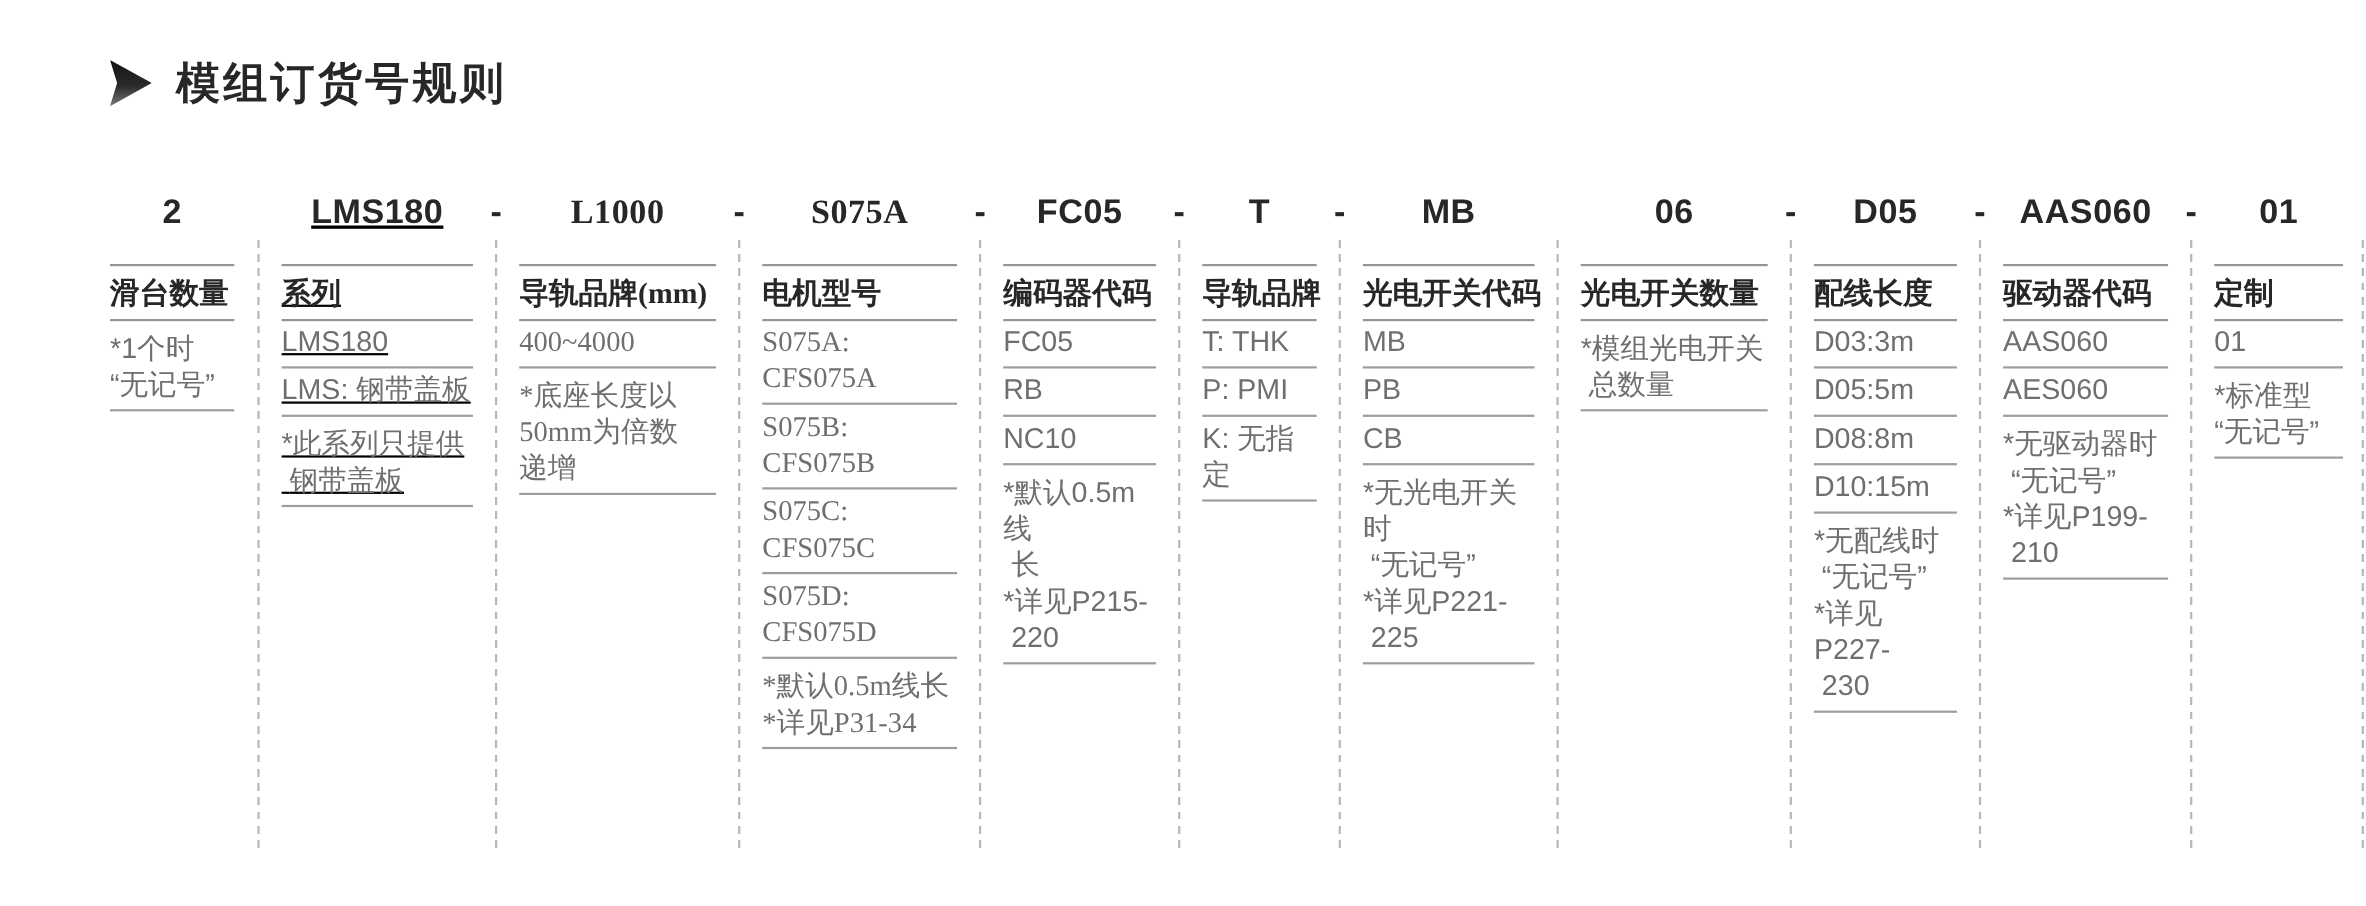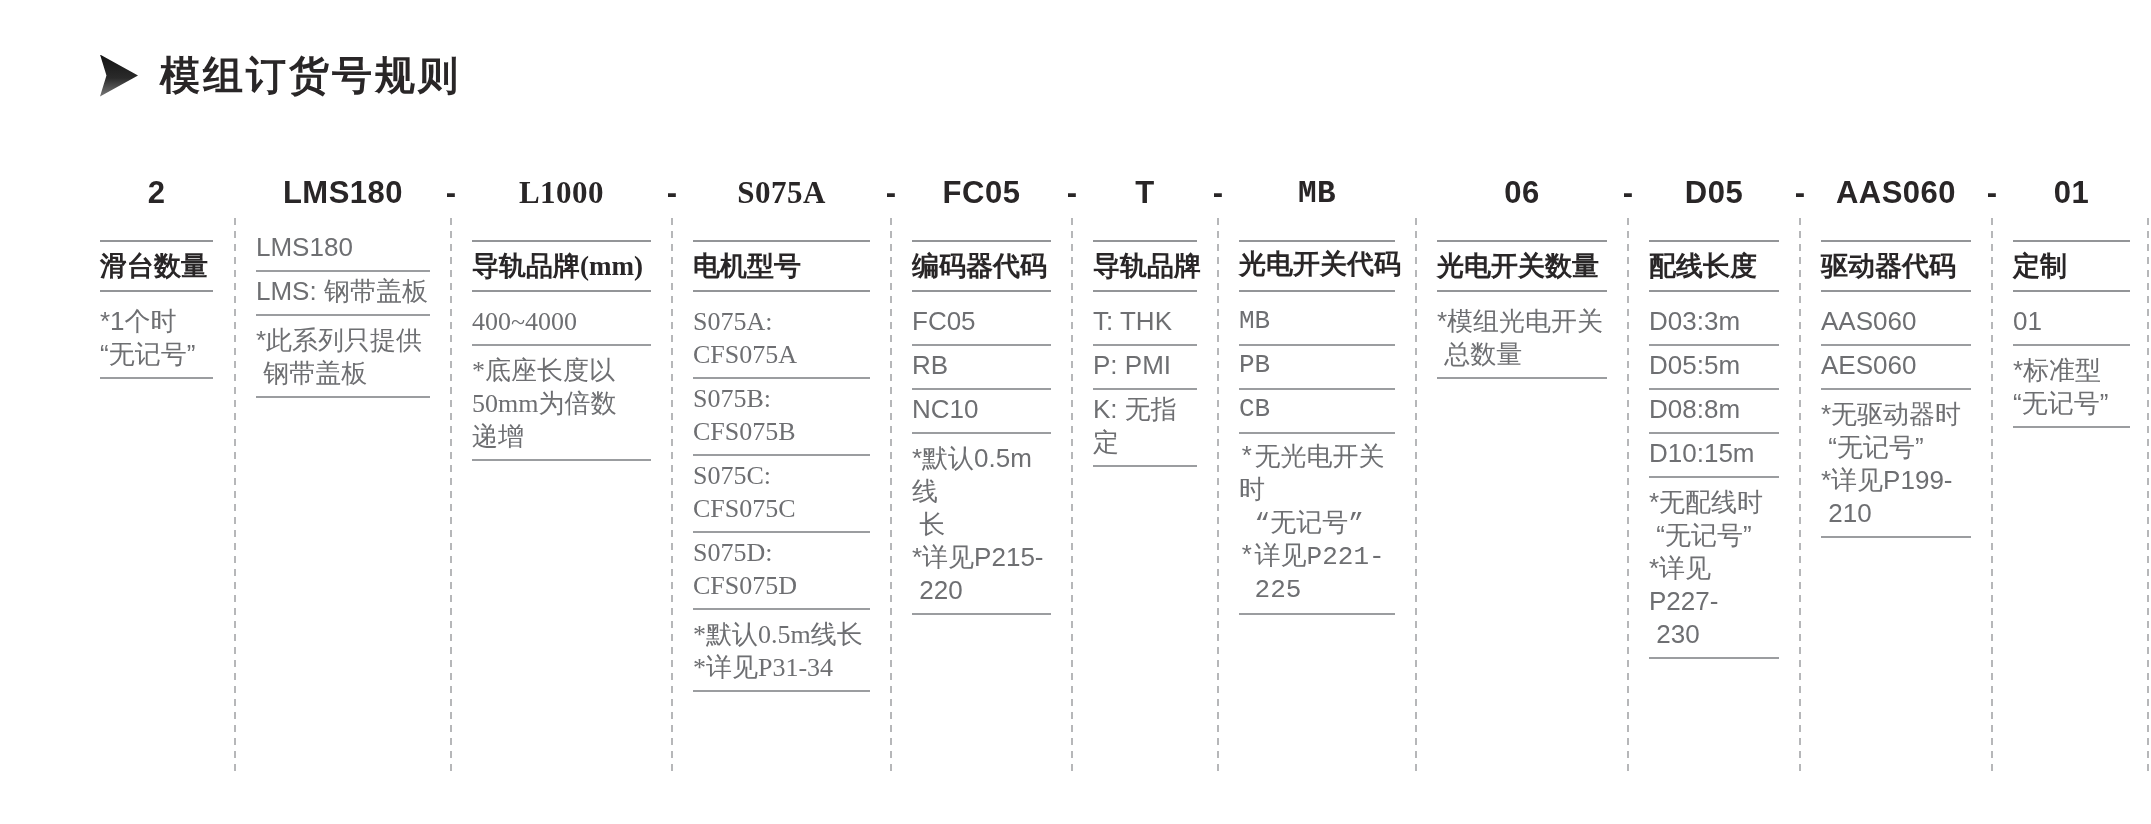--- a/index.html
+++ b/index.html
@@ -39,21 +39,21 @@
     font-size:31px;font-weight:700;color:var(--ink);letter-spacing:0.5px;
   }
   .label-box{
     margin-top:22px;
     border-top:2px solid var(--rule);
     border-bottom:2px solid var(--rule);
     padding:9px 0;
     font-size:27px;font-weight:700;color:var(--ink);
     line-height:30px;white-space:nowrap;
   }
-  .body{margin-top:13px;}
+  .body{margin-top:2px;}
   .group{
     border-bottom:2px solid var(--underline);
     padding-bottom:6px;margin-bottom:3px;
   }
   .group.note{margin-top:8px;}
   .line{
     font-size:26px;line-height:33px;color:var(--body);
     white-space:pre-wrap;
   }
   
@@ -79,22 +79,23 @@
       <div class="col first" style="width: 235px;">
     <div class="code">2</div>
     <div class="label-box">滑台数量</div>
     <div class="body">
           <div class="group note">
             <div class="line">*1个时</div>
             <div class="line">“无记号”</div>
           </div>
         </div>
   </div>
-      <div class="col" style="width: 216px;">
+      <div class="col" style="width: 216px; text-decoration: underline;">
     <div class="code">LMS180</div>
+    <div class="label-box">系列</div>
     <div class="body">
           <div class="group">
             <div class="line">LMS180</div>
           </div>
           <div class="group">
             <div class="line">LMS: 钢带盖板</div>
           </div>
           <div class="group note">
             <div class="line">*此系列只提供</div>
             <div class="line"> 钢带盖板</div>
@@ -166,21 +167,21 @@
             <div class="line">T: THK</div>
           </div>
           <div class="group">
             <div class="line">P: PMI</div>
           </div>
           <div class="group">
             <div class="line">K: 无指定</div>
           </div>
         </div>
   </div>
-      <div class="col" style="width: 198px; font-family: Liberation Mono, monospace;">
+      <div class="col" style="width: 198px;">
     <div class="code">MB</div>
     <div class="label-box">光电开关代码</div>
     <div class="body">
           <div class="group">
             <div class="line">MB</div>
           </div>
           <div class="group">
             <div class="line">PB</div>
           </div>
           <div class="group">

